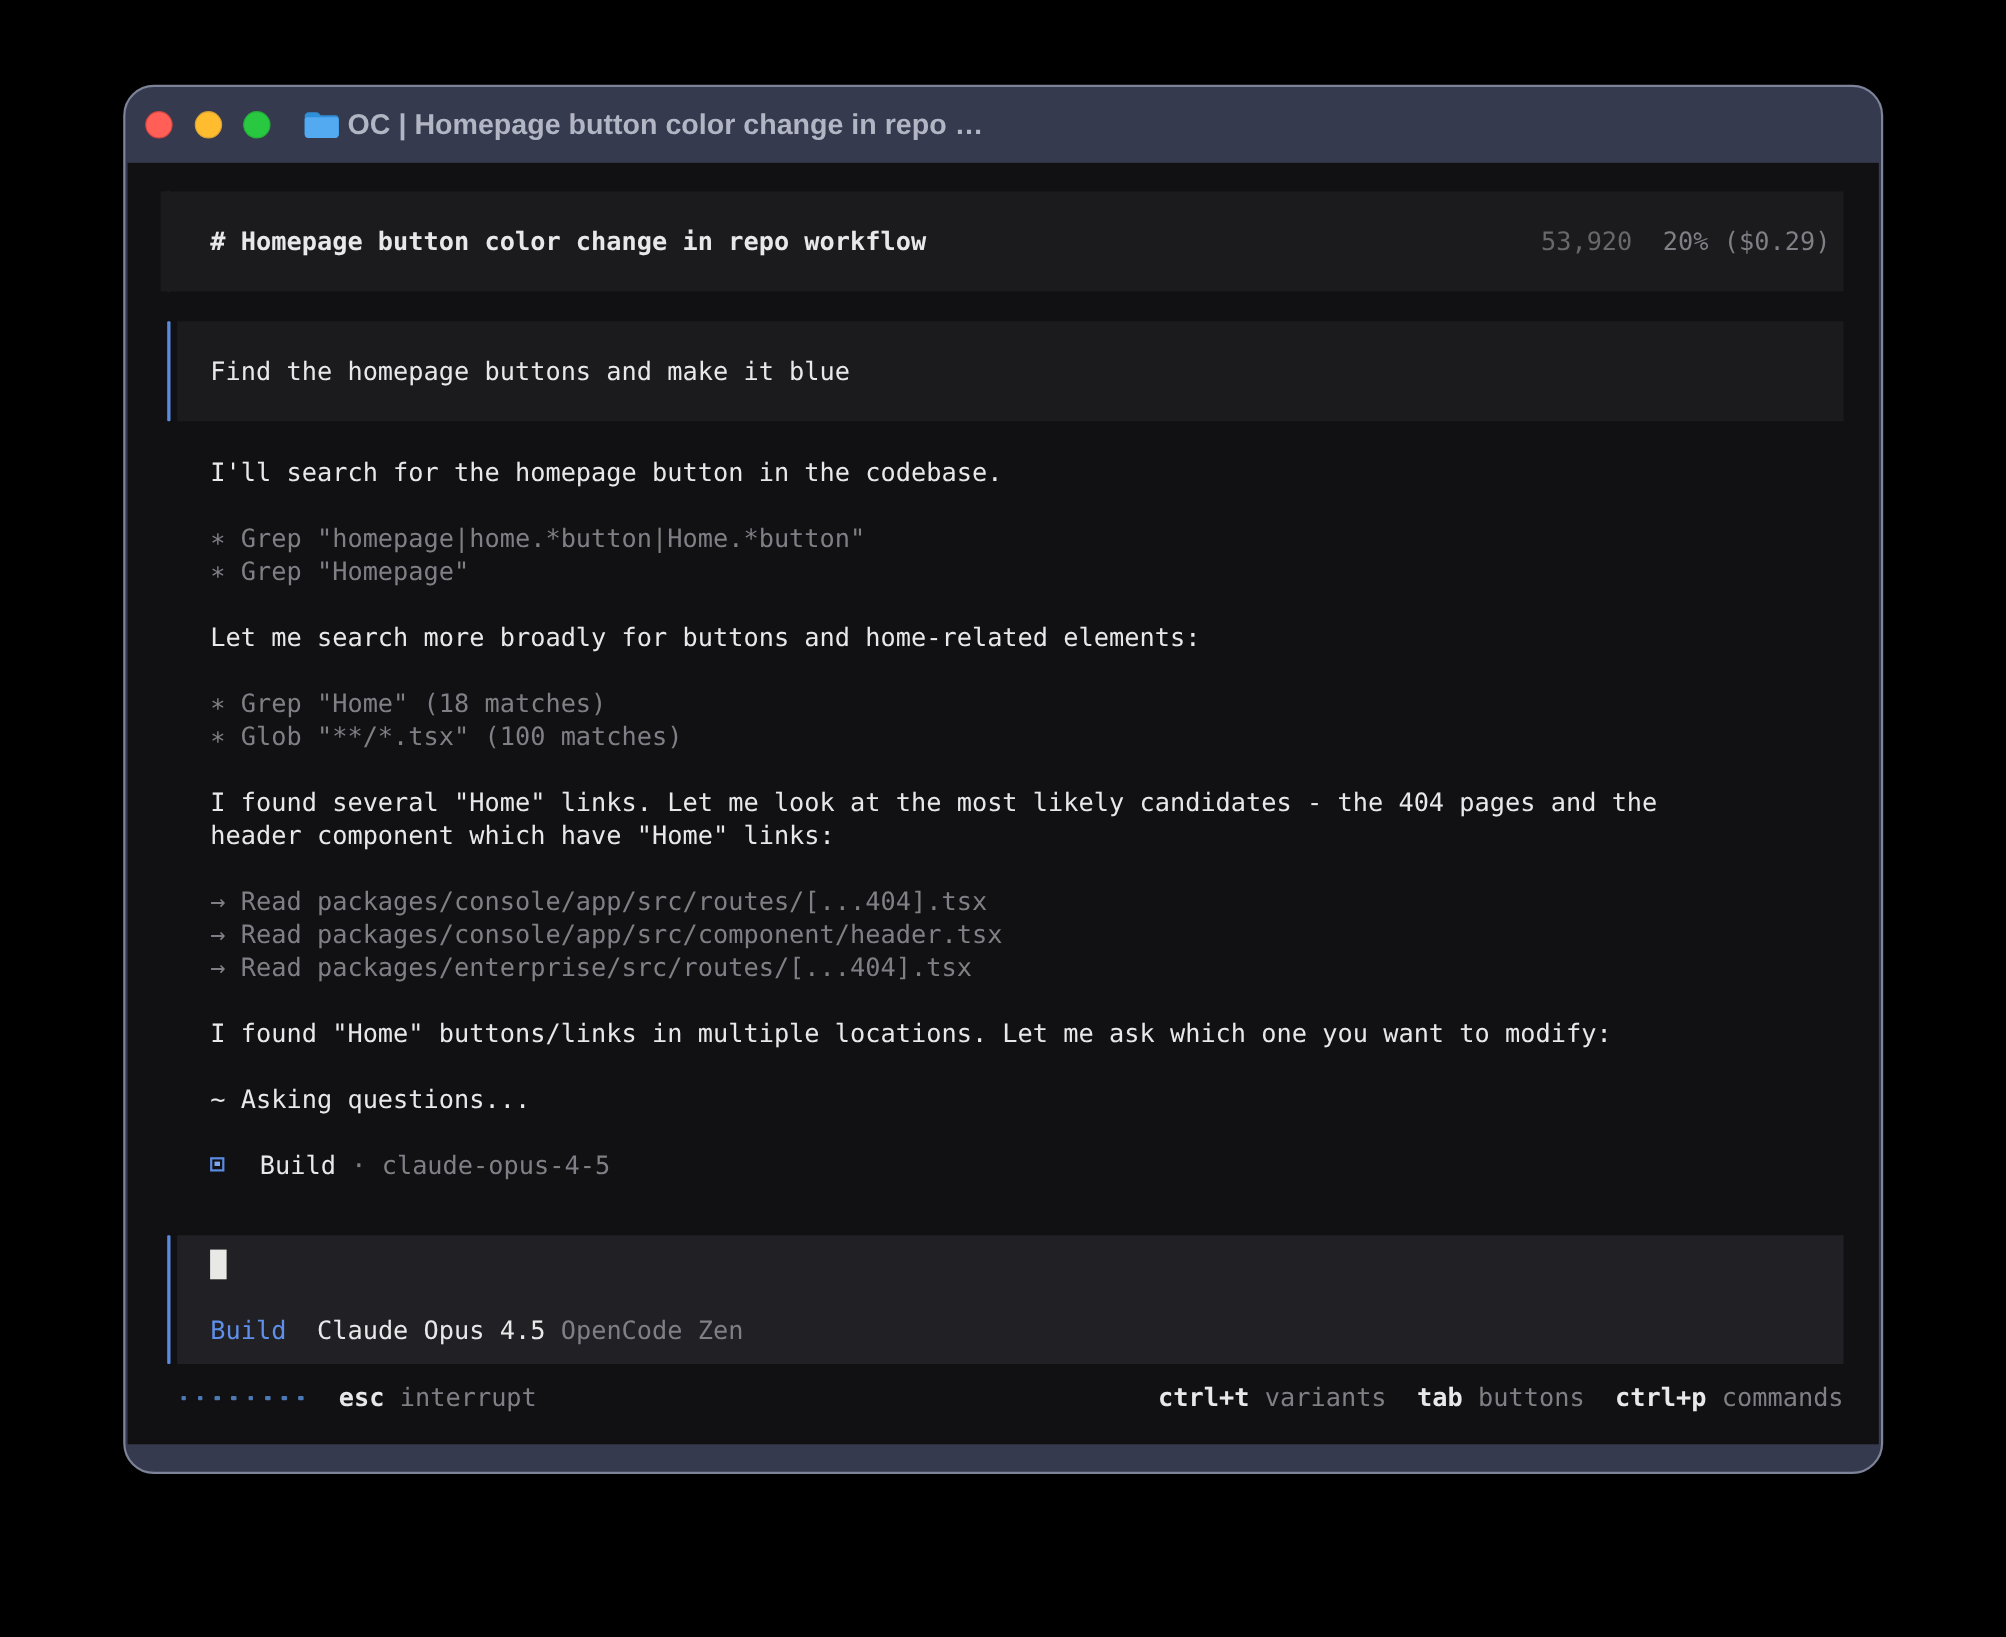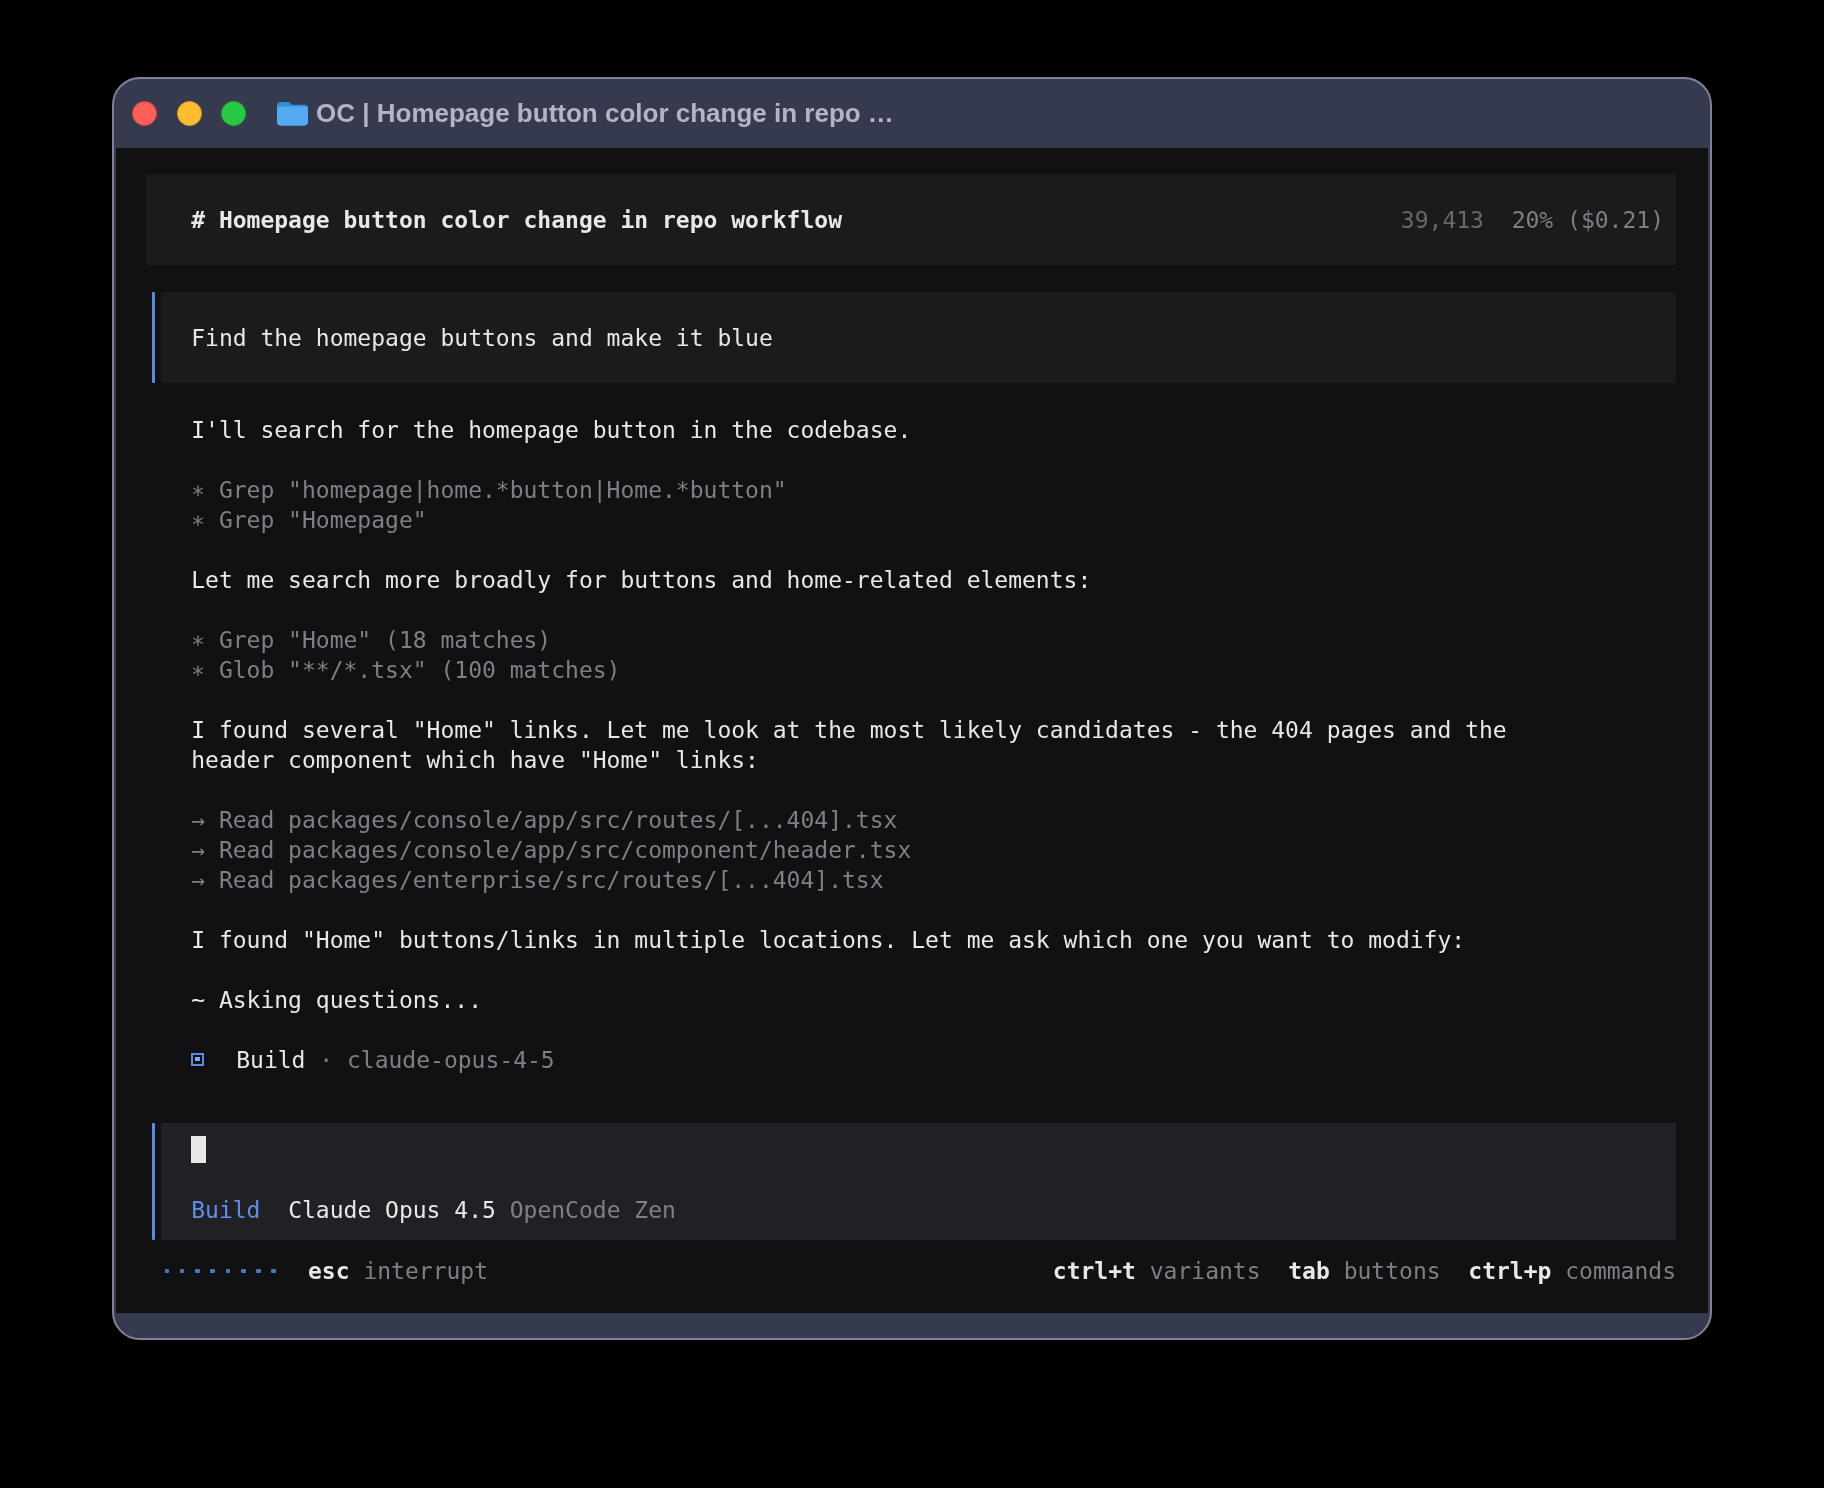--- a/index.html
+++ b/index.html
@@ -98,22 +98,22 @@
         <path d="M1 8.8 C1 7.5 2.1 6.6 3.3 6.6 L29.7 6.6 C30.9 6.6 32 7.5 32 8.8 L32 22 C32 23.9 30.4 25.5 28.5 25.5 L4.5 25.5 C2.6 25.5 1 23.9 1 22 Z" fill="#54aaf0"></path>
       </svg>
     </div>
     <div class="title-text">OC | Homepage button color change in repo …</div>
   </div>
 
   <div class="terminal">
     <div class="block-bar header-bar"></div>
     <div class="header-block">
       <span class="header-title"># Homepage button color change in repo workflow</span>
-      <span class="txt-dim">39,413</span>
-      <span class="txt-gray"><span> </span><span> </span><span>20% ($0.21)</span></span>
+      <span class="txt-dim">53,920</span>
+      <span class="txt-gray"><span> </span><span> </span><span>20% ($0.29)</span></span>
     </div>
 
     <div class="block-bar user-bar"></div>
     <div class="user-block">
       <span class="txt-white">Find the homepage buttons and make it blue</span>
     </div>
 
     <div class="conversation" id="conversation"><div class="t-line"><span class="txt-white">I'll search for the homepage button in the codebase.</span></div><div class="t-line"></div><div class="t-line"><span class="txt-gray">∗ Grep "homepage|home.*button|Home.*button"</span></div><div class="t-line"><span class="txt-gray">∗ Grep "Homepage"</span></div><div class="t-line"></div><div class="t-line"><span class="txt-white">Let me search more broadly for buttons and home-related elements:</span></div><div class="t-line"></div><div class="t-line"><span class="txt-gray">∗ Grep "Home" (18 matches)</span></div><div class="t-line"><span class="txt-gray">∗ Glob "**/*.tsx" (100 matches)</span></div><div class="t-line"></div><div class="t-line"><span class="txt-white">I found several "Home" links. Let me look at the most likely candidates - the 404 pages and the</span></div><div class="t-line"><span class="txt-white">header component which have "Home" links:</span></div><div class="t-line"></div><div class="t-line"><span class="txt-gray">→ Read packages/console/app/src/routes/[...404].tsx</span></div><div class="t-line"><span class="txt-gray">→ Read packages/console/app/src/component/header.tsx</span></div><div class="t-line"><span class="txt-gray">→ Read packages/enterprise/src/routes/[...404].tsx</span></div><div class="t-line"></div><div class="t-line"><span class="txt-white">I found "Home" buttons/links in multiple locations. Let me ask which one you want to modify:</span></div><div class="t-line"></div><div class="t-line"><span class="txt-white">~ Asking questions...</span></div><div class="t-line"></div><div class="t-line"><span class="agent-icon"></span><span class="txt-white">Build</span><span class="txt-gray"> · claude-opus-4-5</span></div></div>
 
     <div class="block-bar input-bar"></div>

